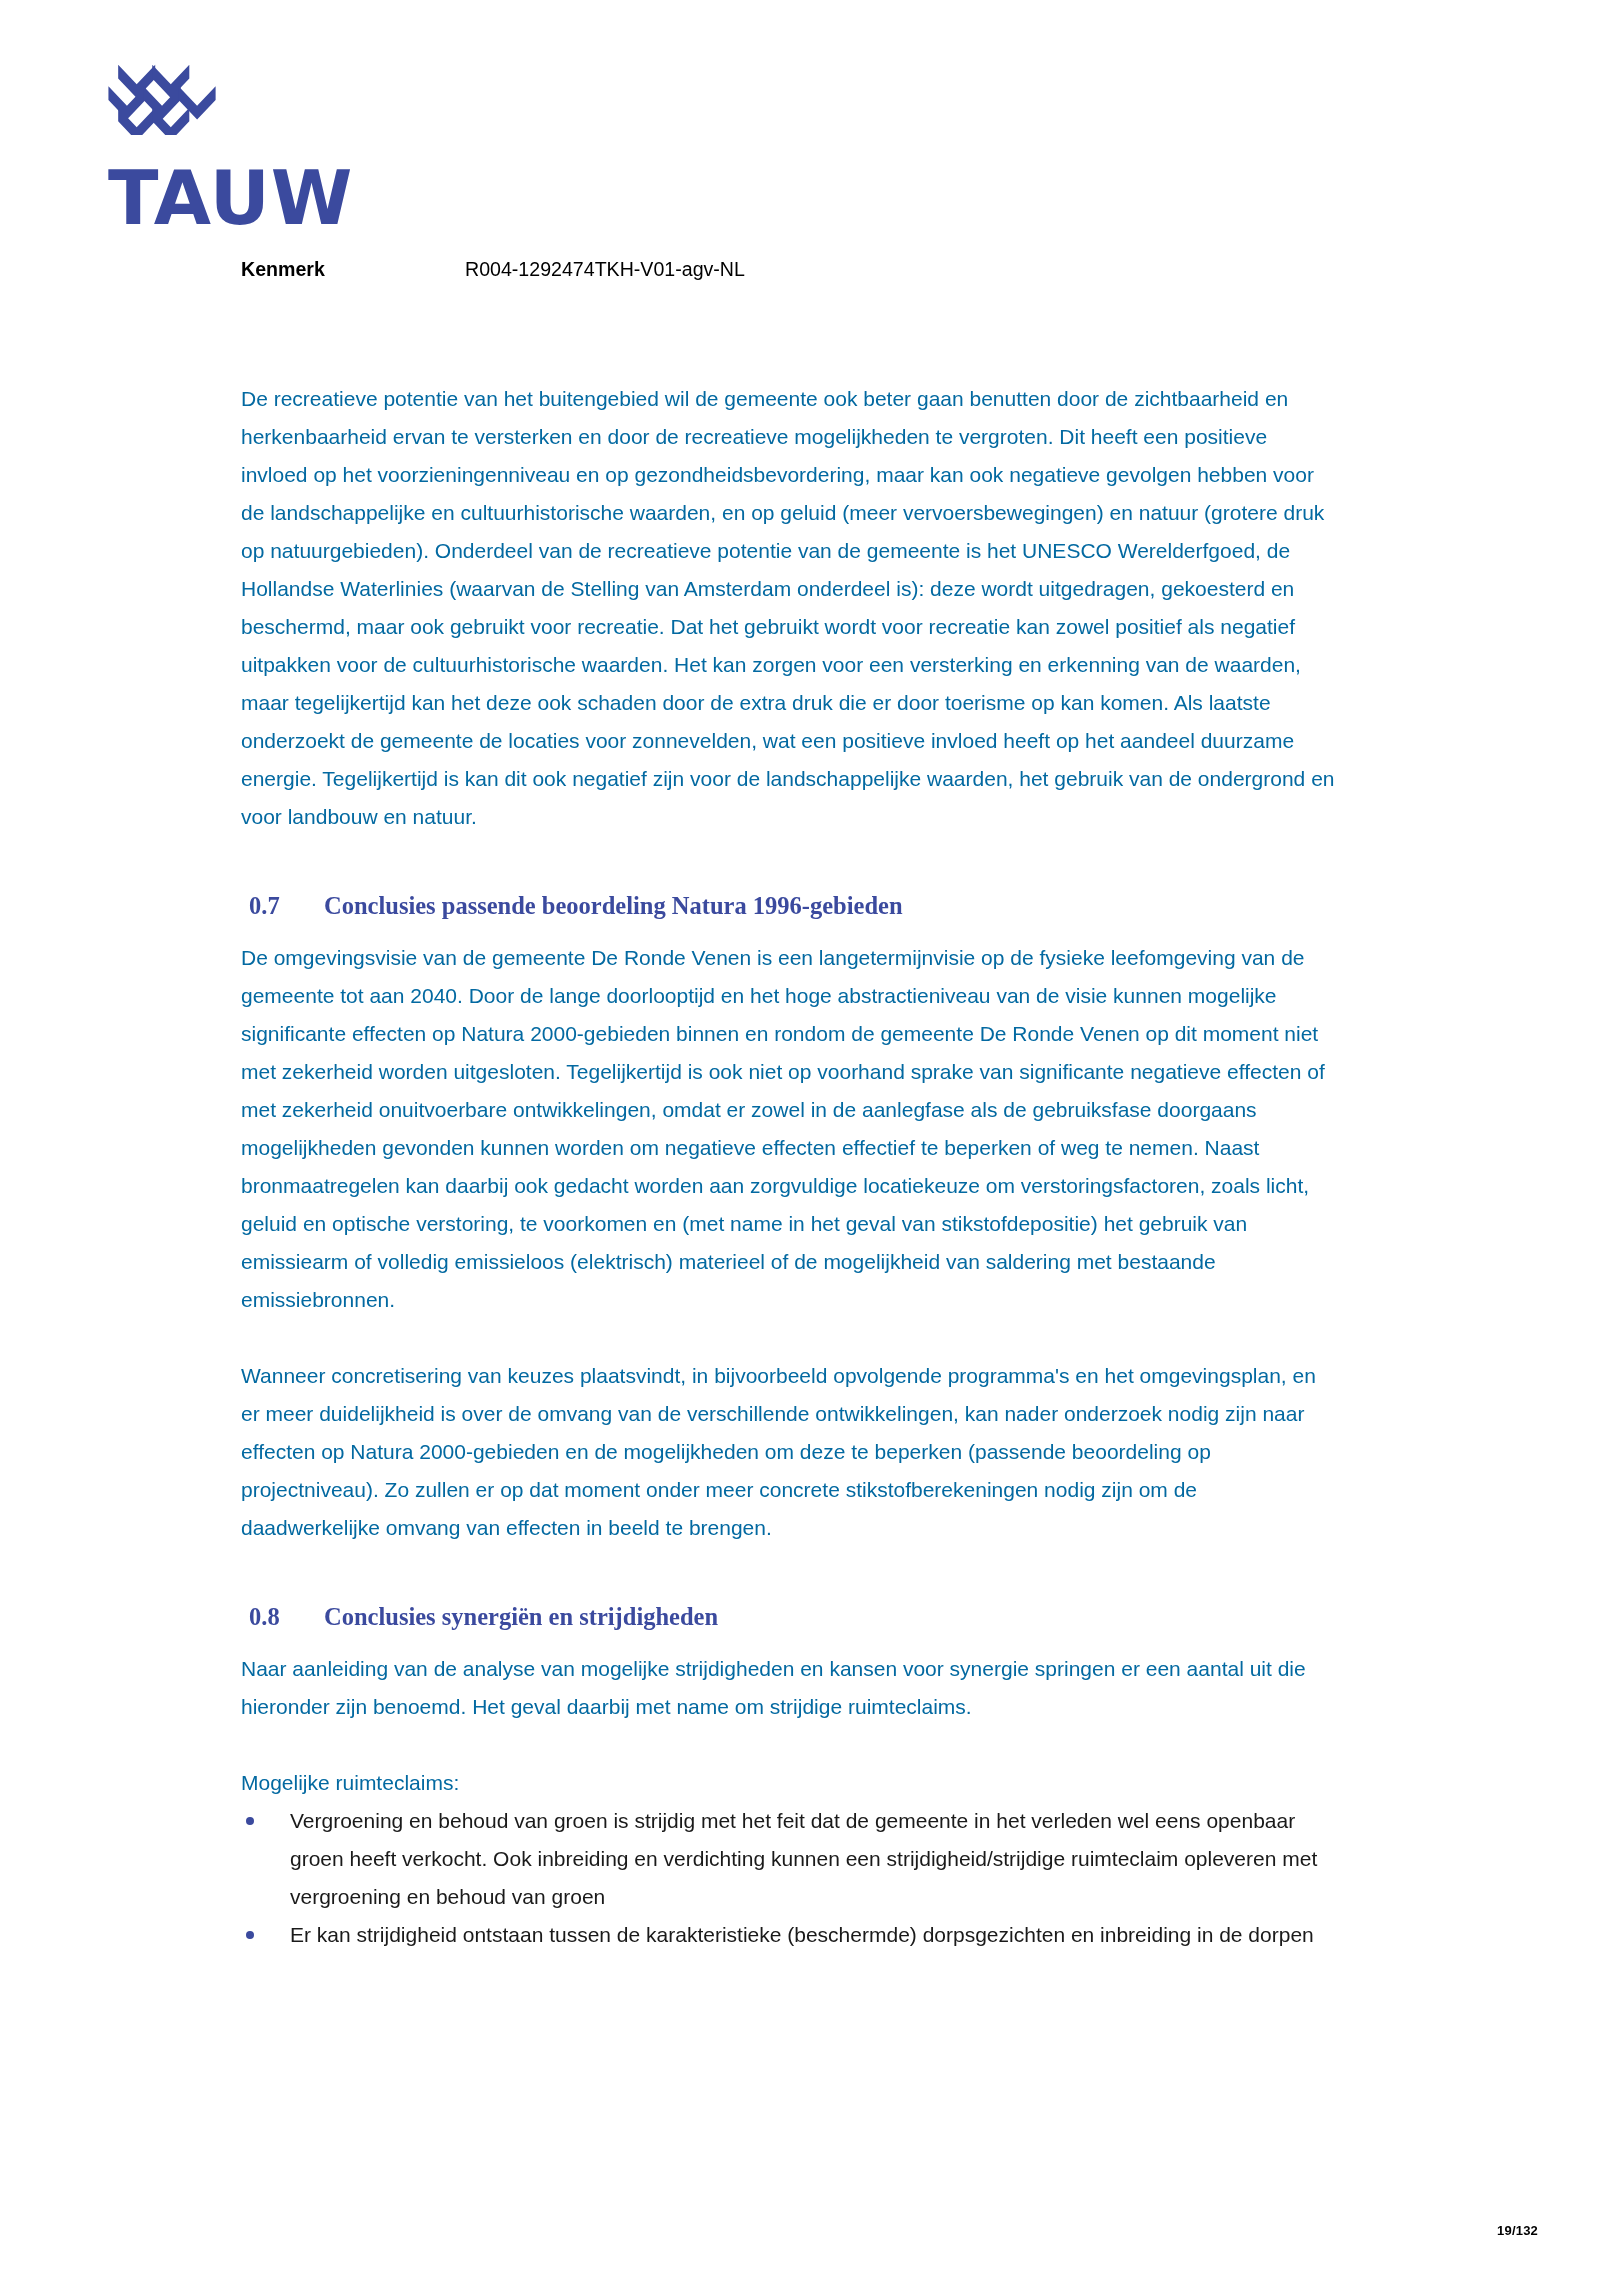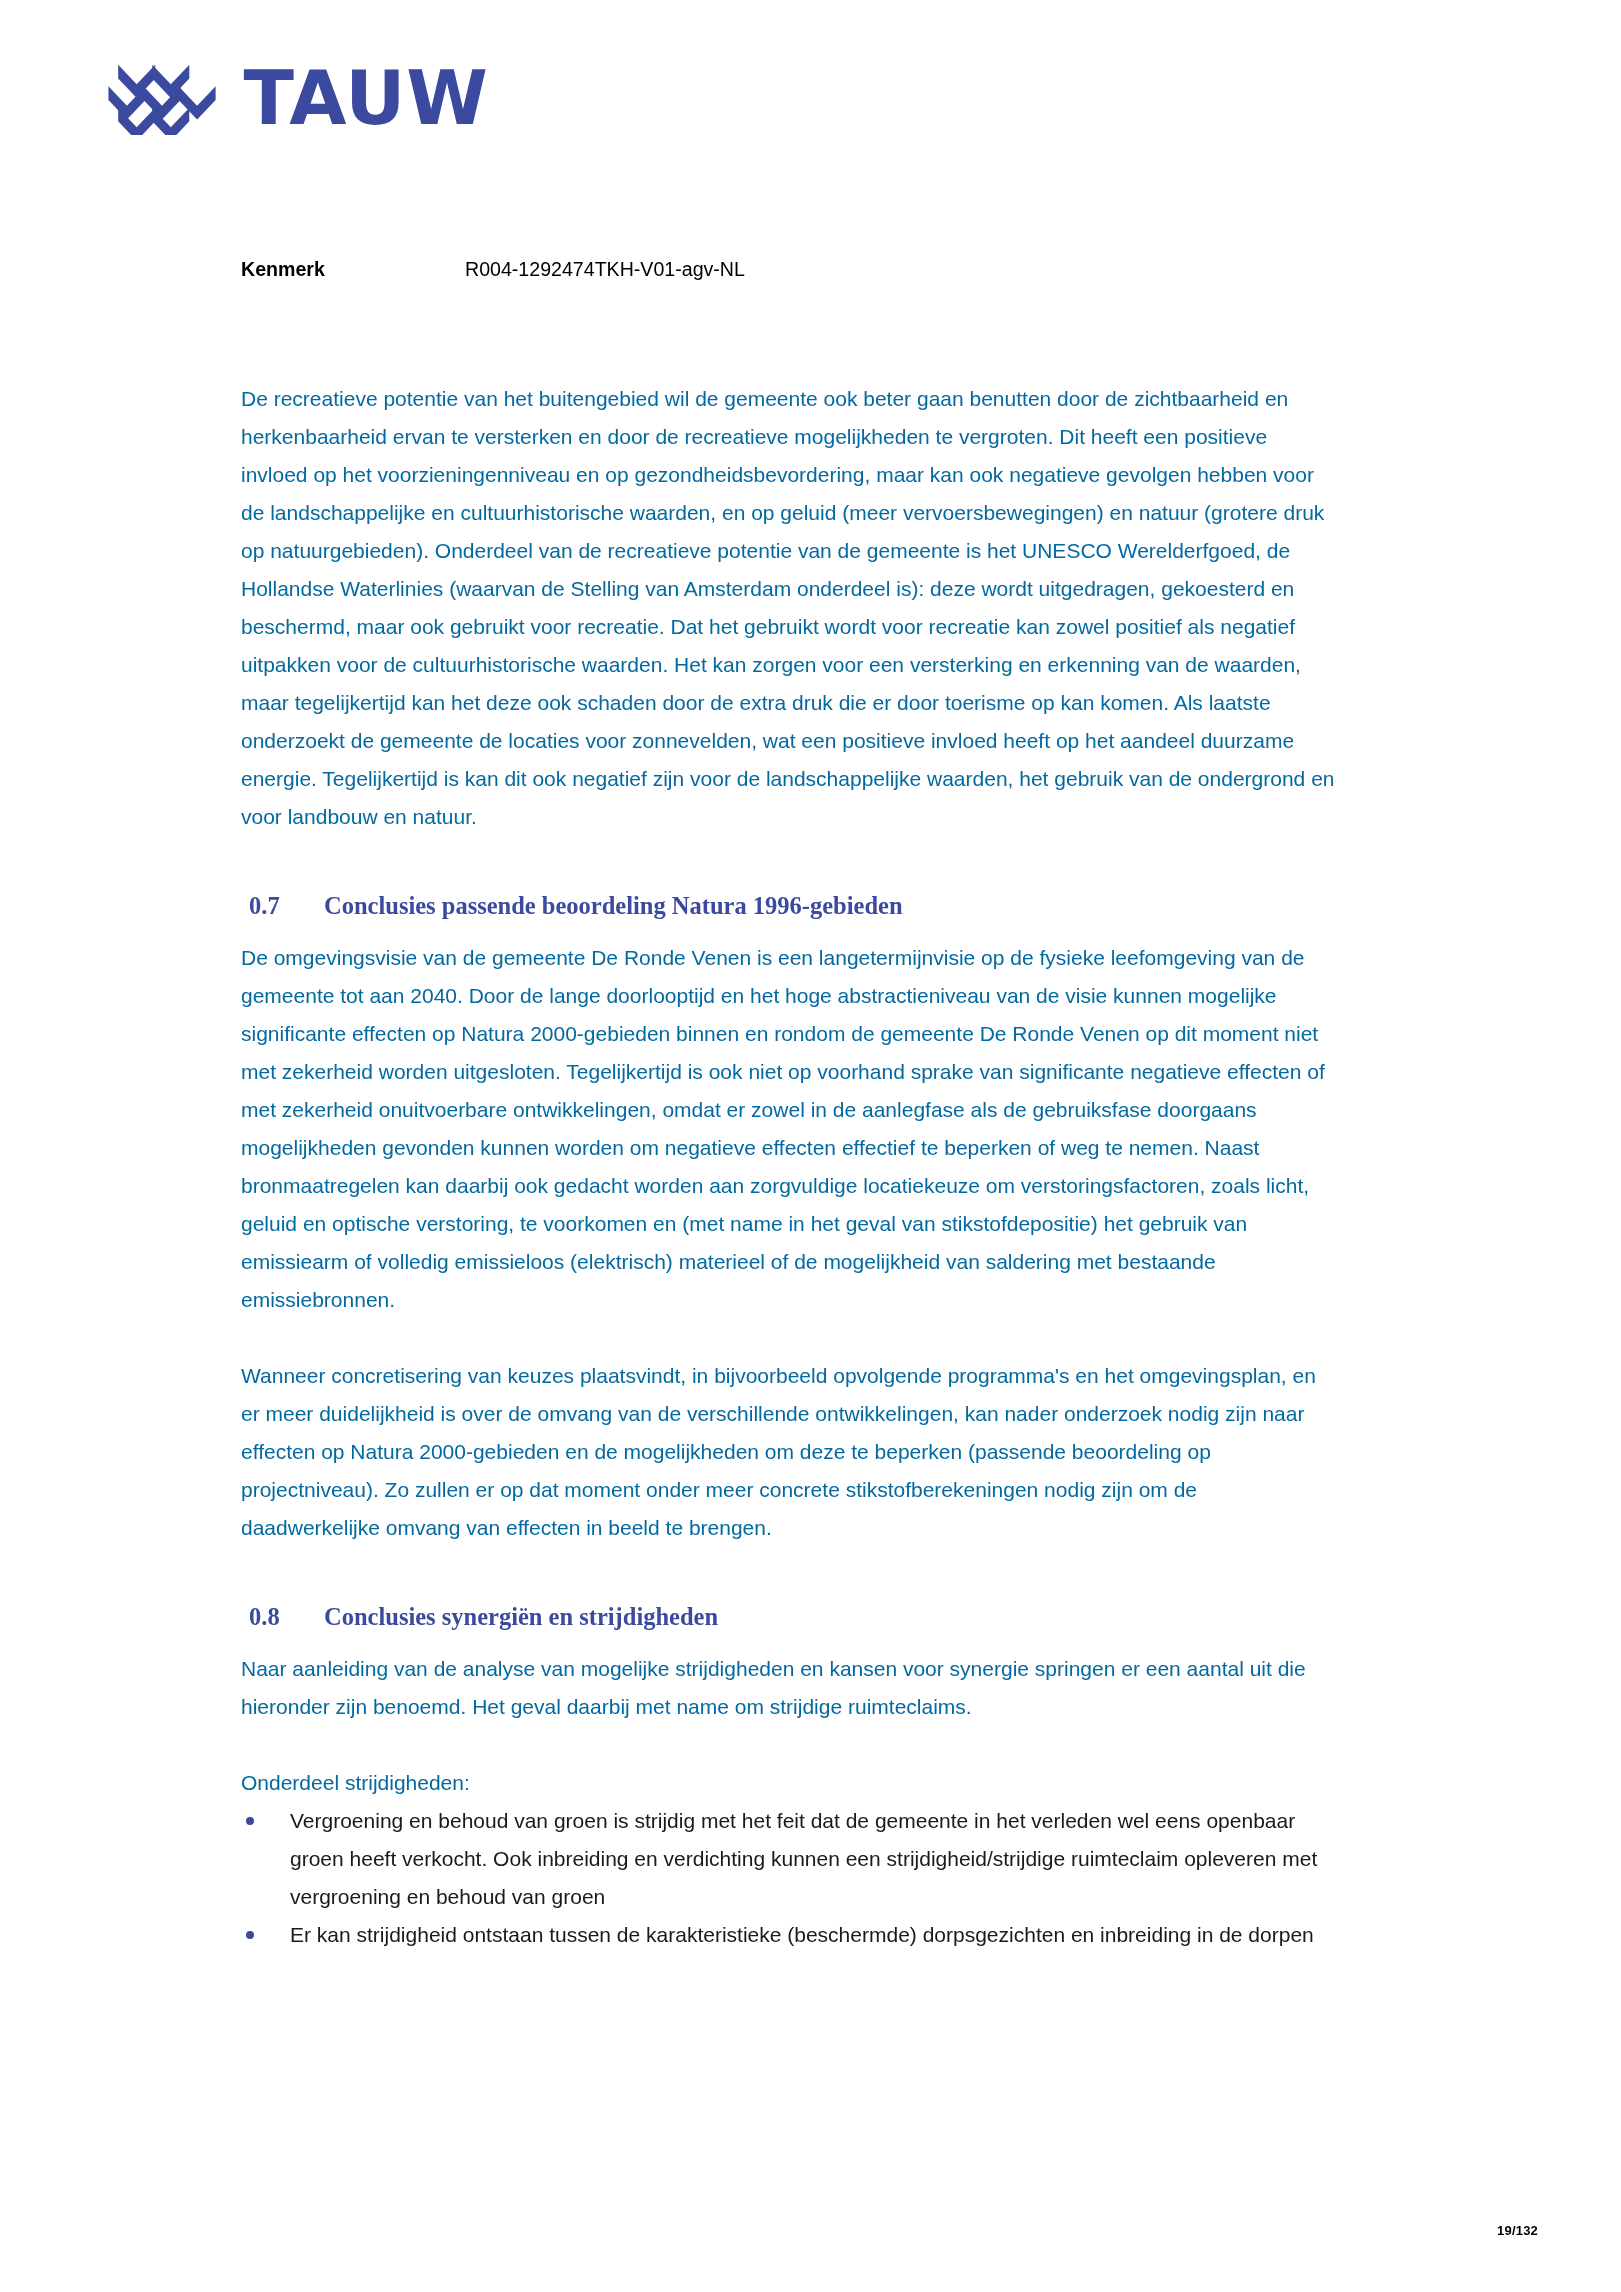--- a/index.html
+++ b/index.html
@@ -20,22 +20,23 @@
     overflow: hidden;
     box-sizing: border-box;
   }
 
   
   .logo-block {
     position: absolute;
     left: 108px;
     top: 59px;
     display: flex;
-    align-items: flex-end;
+    align-items: flex-start;
     gap: 25.5px;
+    flex-direction: column;
   }
   .logo-mark {
     width: 110px;
     height: 76px;
     display: block;
   }
   .logo-word {
     font-size: 74px;
     line-height: 1;
     font-weight: 700;
@@ -187,21 +188,21 @@
 
     <div class="heading-space-before"></div>
     <h2 class="section-heading">
       <span class="num">0.8</span>
       <span class="ttl">Conclusies synergiën en strijdigheden</span>
     </h2>
     <div class="heading-space-after"></div>
 
     <p class="body">Naar aanleiding van de analyse van mogelijke strijdigheden en kansen voor synergie springen er een aantal uit die hieronder zijn benoemd. Het geval daarbij met name om strijdige ruimteclaims.</p>
     <div class="gap-para"></div>
-    <p class="body">Onderdeel strijdigheden:</p>
+    <p class="body">Mogelijke ruimteclaims:</p>
 
     <ul class="bullets">
       <li>
         <span class="dot"></span>
         <span>Vergroening en behoud van groen is strijdig met het feit dat de gemeente in het verleden wel eens openbaar groen heeft verkocht. Ook inbreiding en verdichting kunnen een strijdigheid/strijdige ruimteclaim opleveren met vergroening en behoud van groen</span>
       </li>
       <li>
         <span class="dot"></span>
         <span>Er kan strijdigheid ontstaan tussen de karakteristieke (beschermde) dorpsgezichten en inbreiding in de dorpen</span>
       </li>

